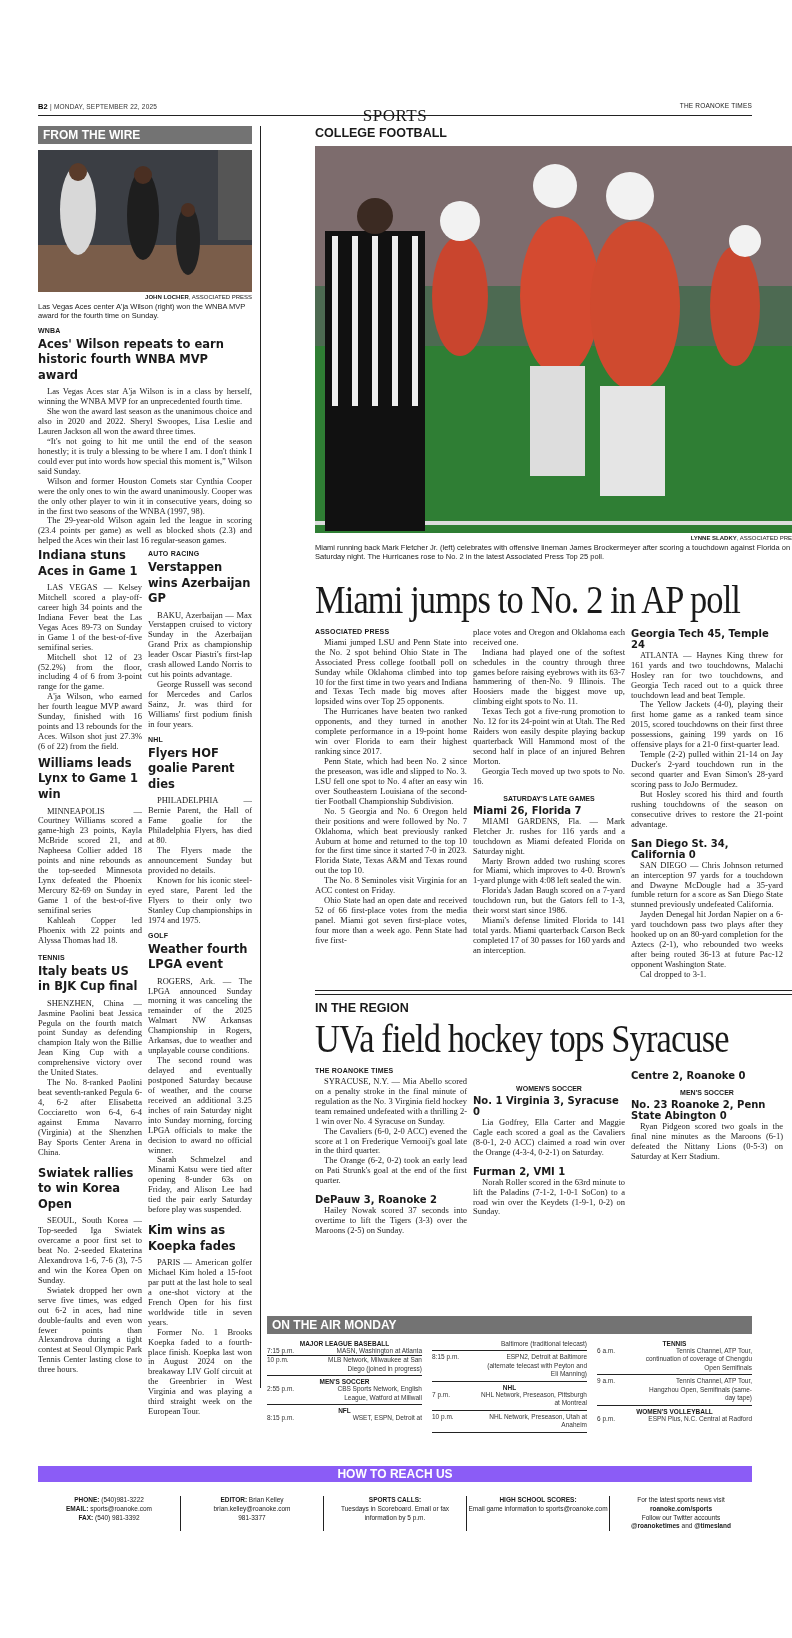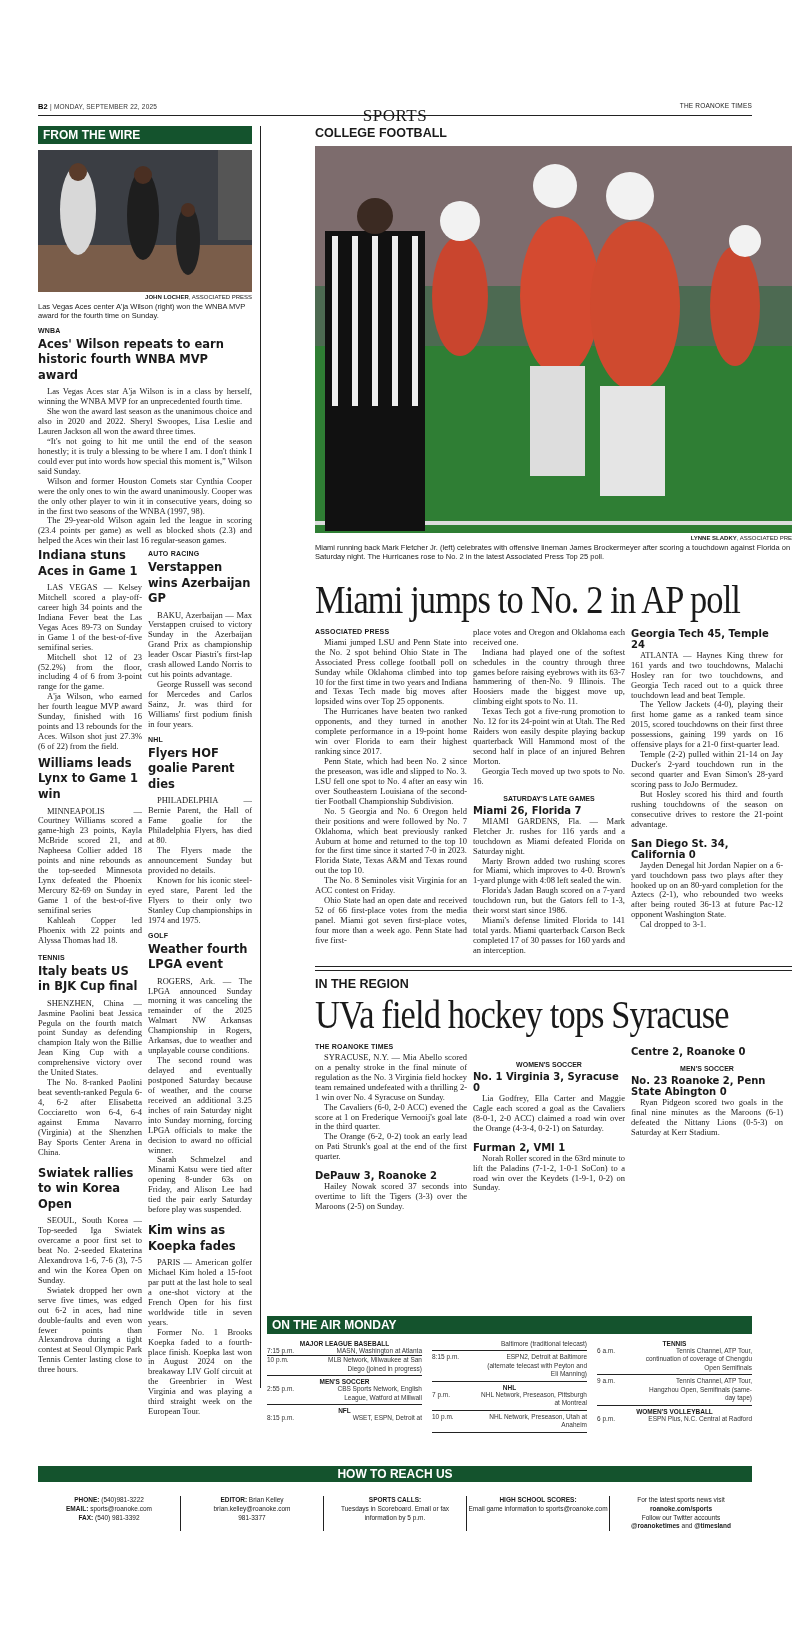--- a/index.html
+++ b/index.html
@@ -3,21 +3,21 @@
 <meta charset="utf-8">
 <style>
   * { box-sizing: border-box; margin: 0; padding: 0; }
   body { width: 792px; height: 1638px; background: #fff; color: #1a1a1a; font-family: "DejaVu Serif", serif; overflow: hidden; position: relative; }
   .page { position: absolute; left: 38px; top: 0; width: 714px; height: 1638px; }
   .masthead { position: absolute; top: 94px; left: 0; width: 714px; height: 22px; border-bottom: 1.5px solid #222; }
   .mh-left { position: absolute; left: 0; top: 8px; font-family: "Liberation Sans", sans-serif; font-size: 6.5px; letter-spacing: 0.2px; color: #333; }
   .mh-left b { font-weight: 700; color: #000; font-size: 7.5px; }
   .mh-center { position: absolute; left: 0; width: 100%; top: 12px; text-align: center; font-family: "Liberation Serif", serif; font-size: 17px; letter-spacing: 0.5px; }
   .mh-right { position: absolute; right: 0; top: 8px; font-family: "Liberation Sans", sans-serif; font-size: 6.5px; letter-spacing: 0.2px; }
-  .bar { background: #14532d; color: #fff; font-family: "Liberation Sans", sans-serif; font-weight: 700; font-size: 12px; padding: 2px 5px; }
+  .bar { background: #737373; color: #fff; font-family: "Liberation Sans", sans-serif; font-weight: 700; font-size: 12px; padding: 2px 5px; }
   .kicker { font-family: "Liberation Sans", sans-serif; font-weight: 700; font-size: 7px; margin: 6px 0 3px; letter-spacing: 0.2px; }
   .hed { font-family: "DejaVu Sans", sans-serif; font-weight: 700; font-size: 11.5px; line-height: 1.35; margin-bottom: 4px; }
   .body p { font-family: "Liberation Serif", serif; font-size: 8.5px; line-height: 1.17; text-indent: 9px; text-align: justify; }
   .left { position: absolute; left: 0; top: 126px; width: 214px; }
   .leftphoto { width: 214px; height: 142px; background: linear-gradient(160deg,#2c2f35 0%,#4a4f58 35%,#222 60%,#6d5547 100%); position: relative; overflow: hidden; }
   .credit { font-family: "Liberation Sans", sans-serif; font-size: 6px; text-align: right; margin: 2px 0; }
   .credit b { font-weight: 700; }
   .caption { font-family: "Liberation Sans", sans-serif; font-size: 7.5px; line-height: 1.25; color: #222; }
   .cols2 { position: absolute; left: 0; top: 548px; width: 214px; display: flex; gap: 6px; }
   .cols2 > div { width: 104px; }
@@ -35,21 +35,21 @@
   .region-hed { font-family: "Liberation Serif", serif; font-size: 40px; line-height: 1; margin: 4px 0 8px; letter-spacing: -1px; transform: scaleX(0.86); transform-origin: left; white-space: nowrap; }
   .onair { position: absolute; left: 229px; top: 1316px; width: 485px; }
   .sched { display: flex; gap: 10px; margin-top: 4px; }
   .sched .c { width: 155px; }
   .sblock { border-bottom: 1px solid #222; padding: 2px 0; }
   .shead { font-family: "Liberation Sans", sans-serif; font-weight: 700; font-size: 6.5px; text-align: center; }
   .srow { display: flex; font-family: "Liberation Sans", sans-serif; font-size: 6.5px; line-height: 1.3; color: #333; }
   .srow .t { width: 48px; flex-shrink: 0; }
   .srow .d { flex: 1; text-align: right; }
   .reach { position: absolute; left: 0; top: 1466px; width: 714px; }
-  .reachbar { background: #14532d; color: #fff; text-align: center; font-family: "Liberation Sans", sans-serif; font-weight: 700; font-size: 12px; padding: 1px 0; }
+  .reachbar { background: #8b5cf6; color: #fff; text-align: center; font-family: "Liberation Sans", sans-serif; font-weight: 700; font-size: 12px; padding: 1px 0; }
   .reachcols { display: flex; margin-top: 14px; }
   .reachcols > div { flex: 1; text-align: center; font-family: "Liberation Sans", sans-serif; font-size: 6.5px; line-height: 1.35; border-left: 1px solid #222; }
   .reachcols > div:first-child { border-left: none; }
   .reachcols b { font-weight: 700; }
 </style>
 </head>
 <body>
 
 <div class="page">
 
@@ -210,20 +210,21 @@
       <div>
         <div class="subhed" style="margin-top:0">Georgia Tech 45, Temple 24</div>
         <div class="body">
           <p>ATLANTA — Haynes King threw for 161 yards and two touchdowns, Malachi Hosley ran for two touchdowns, and Georgia Tech raced out to a quick three touchdown lead and beat Temple.</p>
           <p>The Yellow Jackets (4-0), playing their first home game as a ranked team since 2015, scored touchdowns on their first three possessions, gaining 199 yards on 16 offensive plays for a 21-0 first-quarter lead.</p>
           <p>Temple (2-2) pulled within 21-14 on Jay Ducker's 2-yard touchdown run in the second quarter and Evan Simon's 28-yard scoring pass to JoJo Bermudez.</p>
           <p>But Hosley scored his third and fourth rushing touchdowns of the season on consecutive drives to restore the 21-point advantage.</p>
         </div>
         <div class="subhed" style="margin-top:8px">San Diego St. 34, California 0</div>
         <div class="body">
+          <p>SAN DIEGO — Chris Johnson returned an interception 97 yards for a touchdown and Dwayne McDougle had a 35-yard fumble return for a score as San Diego State stunned previously undefeated California.</p>
           <p>Jayden Denegal hit Jordan Napier on a 6-yard touchdown pass two plays after they hooked up on an 80-yard completion for the Aztecs (2-1), who rebounded two weeks after being routed 36-13 at future Pac-12 opponent Washington State.</p>
           <p>Cal dropped to 3-1.</p>
         </div>
       </div>
     </div>
 
     <div class="dbl"></div>
 
     <div class="secthead">IN THE REGION</div>
     <div class="region-hed">UVa field hockey tops Syracuse</div>

